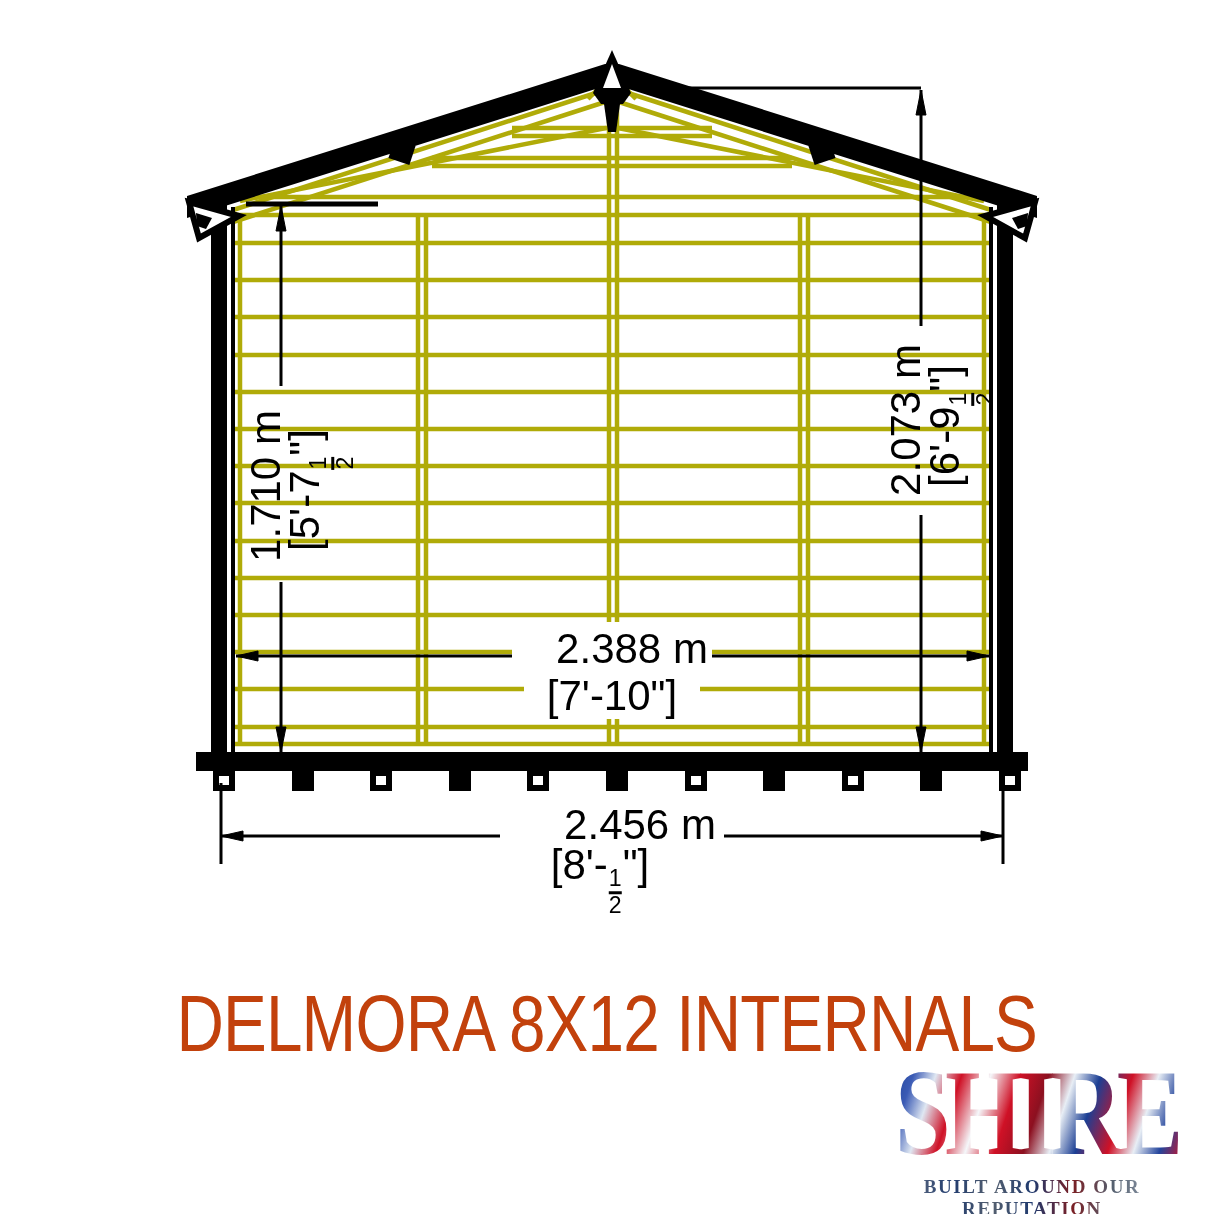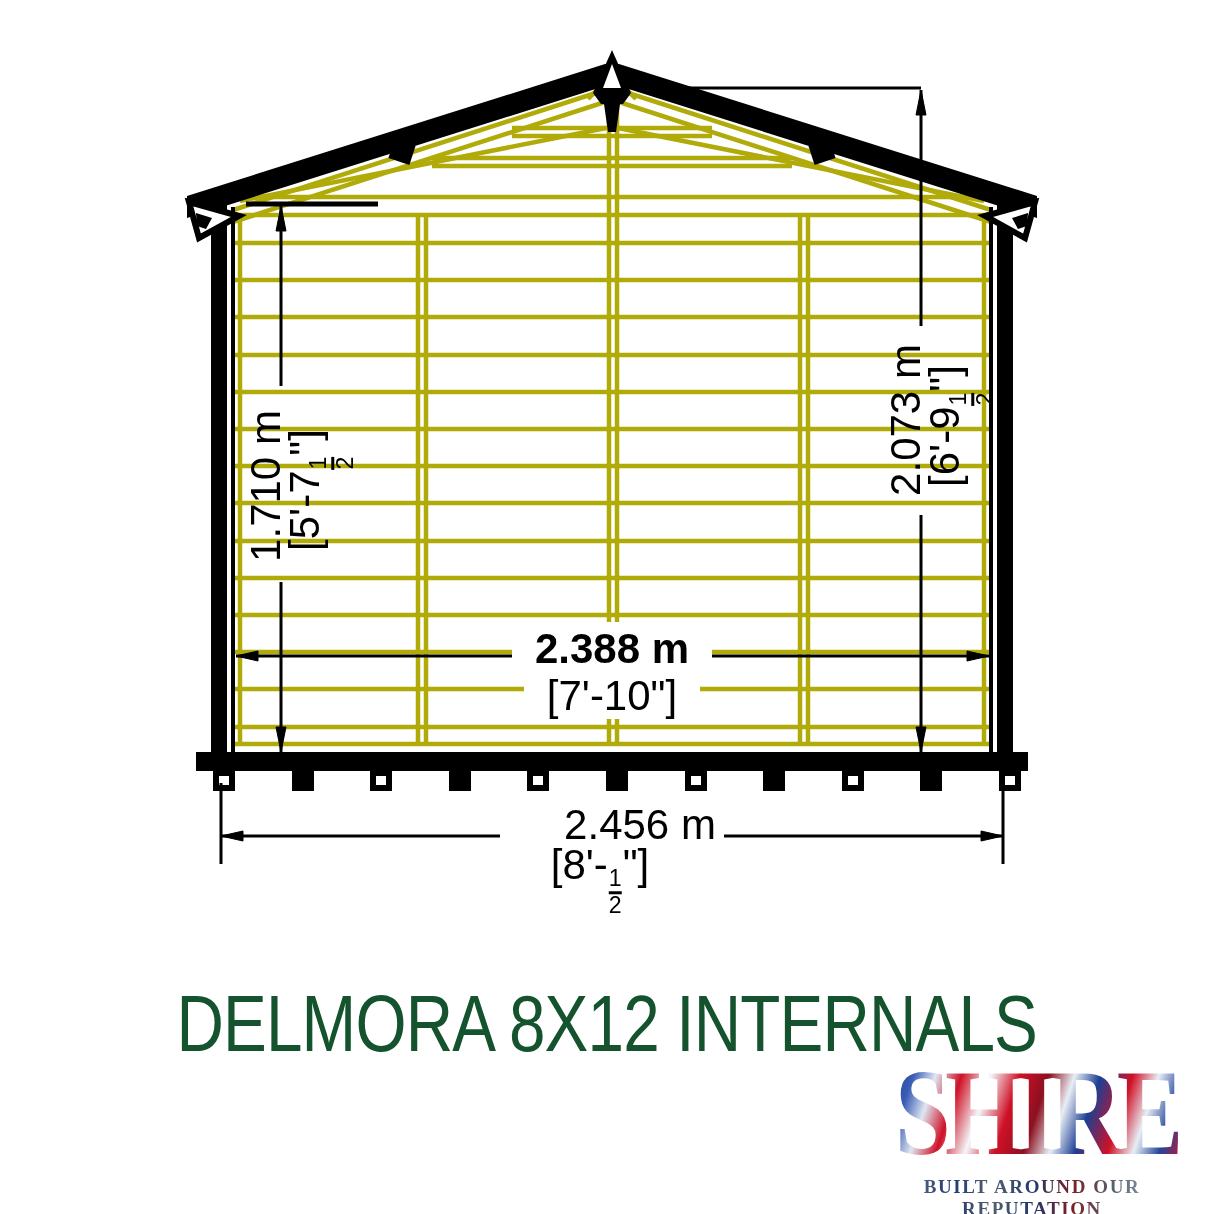--- a/index.html
+++ b/index.html
@@ -13,21 +13,21 @@
     transform:translate(-50%,-50%);
   }
   .dim-text.vert{transform:translate(-50%,-50%) rotate(-90deg);}
   .frac{
     display:inline-flex;flex-direction:column;align-items:center;
     font-size:0.55em;line-height:1.02;vertical-align:-0.32em;padding:0 1px;
   }
   .frac .den{border-top:3px solid #000;}
   #title{
     position:absolute;left:0;top:978px;width:1214px;text-align:center;
-    font-size:80px;color:#14532d;letter-spacing:-1px;
+    font-size:80px;color:#c2410c;letter-spacing:-1px;
   }
   #title .squeeze{display:inline-block;transform:scaleX(0.82);transform-origin:center;}
   #logo{position:absolute;right:14px;top:1052px;width:336px;text-align:center;}
   #logo-word{
     display:inline-block;
     font-family:"Liberation Serif", serif;font-weight:bold;font-size:122px;line-height:1;
     letter-spacing:-7px;transform:scaleX(0.82);transform-origin:center;
     background:linear-gradient(112deg,
       #1c3f94 0%, #3b5bb5 8%, #dfe7f2 15%, #cf1126 23%, #f5f7fa 32%,
       #cf1126 41%, #8c1020 50%, #e8eef5 58%, #1c3f94 66%, #cf1126 76%,
@@ -185,21 +185,21 @@
 
   <div class="dim-text vert" style="left:906px;top:420px;">2.073 m</div>
 
   <div class="dim-text vert" style="left:961px;top:426px;">
     <span>[6'-9</span><span class="frac">
         <span>1</span>
         <span class="den">2</span>
       </span><span>"]</span>
   </div>
 
-  <div class="dim-text" style="left:612px;top:649px;font-weight:bold;">2.388 m</div>
+  <div class="dim-text" style="left:632px;top:649px;">2.388 m</div>
 
   <div class="dim-text" style="left:612px;top:696px;">[7'-10"]</div>
 
   <div class="dim-text" style="left:640px;top:825px;">2.456 m</div>
 
   <div class="dim-text" style="left:600px;top:881px;">
     <span>[8'-</span><span class="frac">
         <span>1</span>
         <span class="den">2</span>
       </span><span>"]</span>

